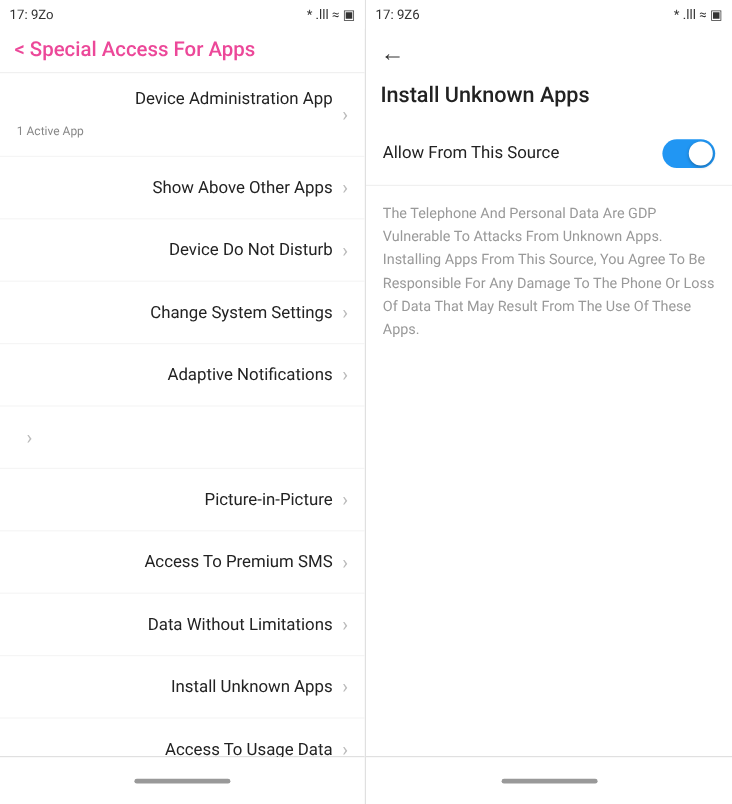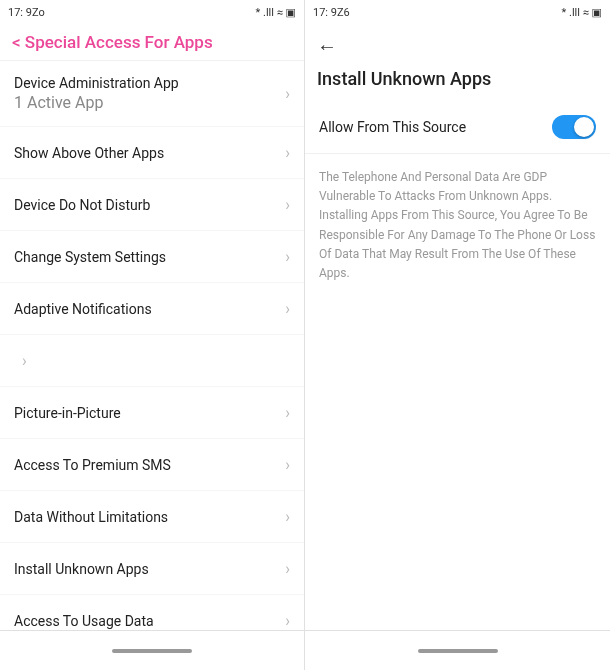--- a/index.html
+++ b/index.html
@@ -53,25 +53,26 @@
       border-bottom: 1px solid #f5f5f5;
       cursor: pointer;
       min-height: 52px;
     }
     .menu-item-content {
       flex: 1;
     }
     .menu-item-title {
       font-size: 14px;
       color: #222;
+      text-align: right;
     }
     .menu-item-subtitle {
-      font-size: 16px;
+      font-size: 10px;
       color: #888;
-      margin-top: 2px;
+      margin-top: 14px;
     }
     .chevron {
       color: #bbb;
       font-size: 16px;
       margin-left: 8px;
     }
     .bottom-nav {
       height: 40px;
       display: flex;
       align-items: center;

